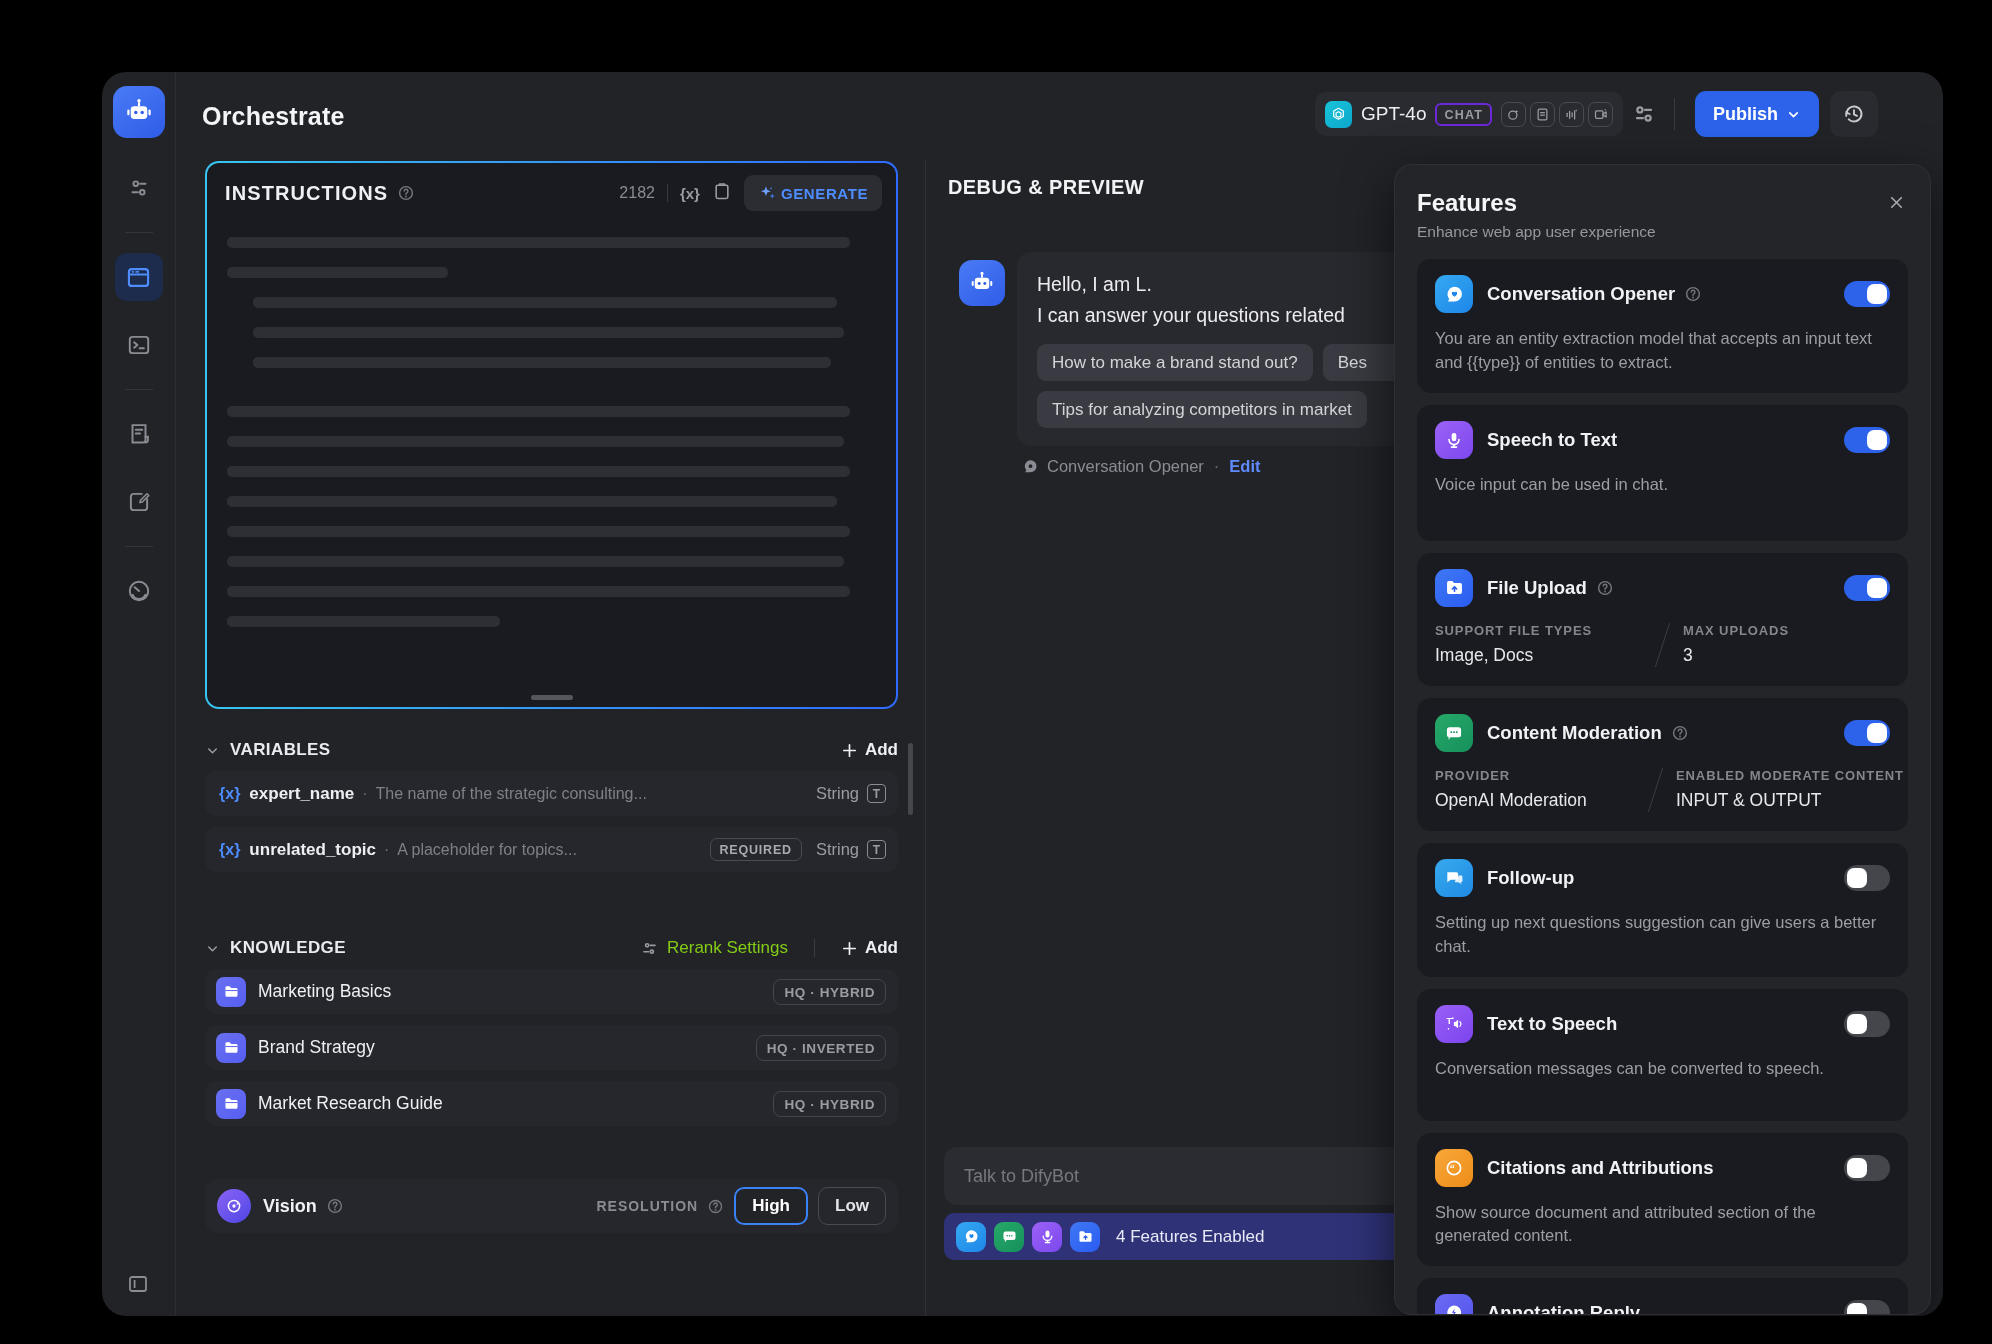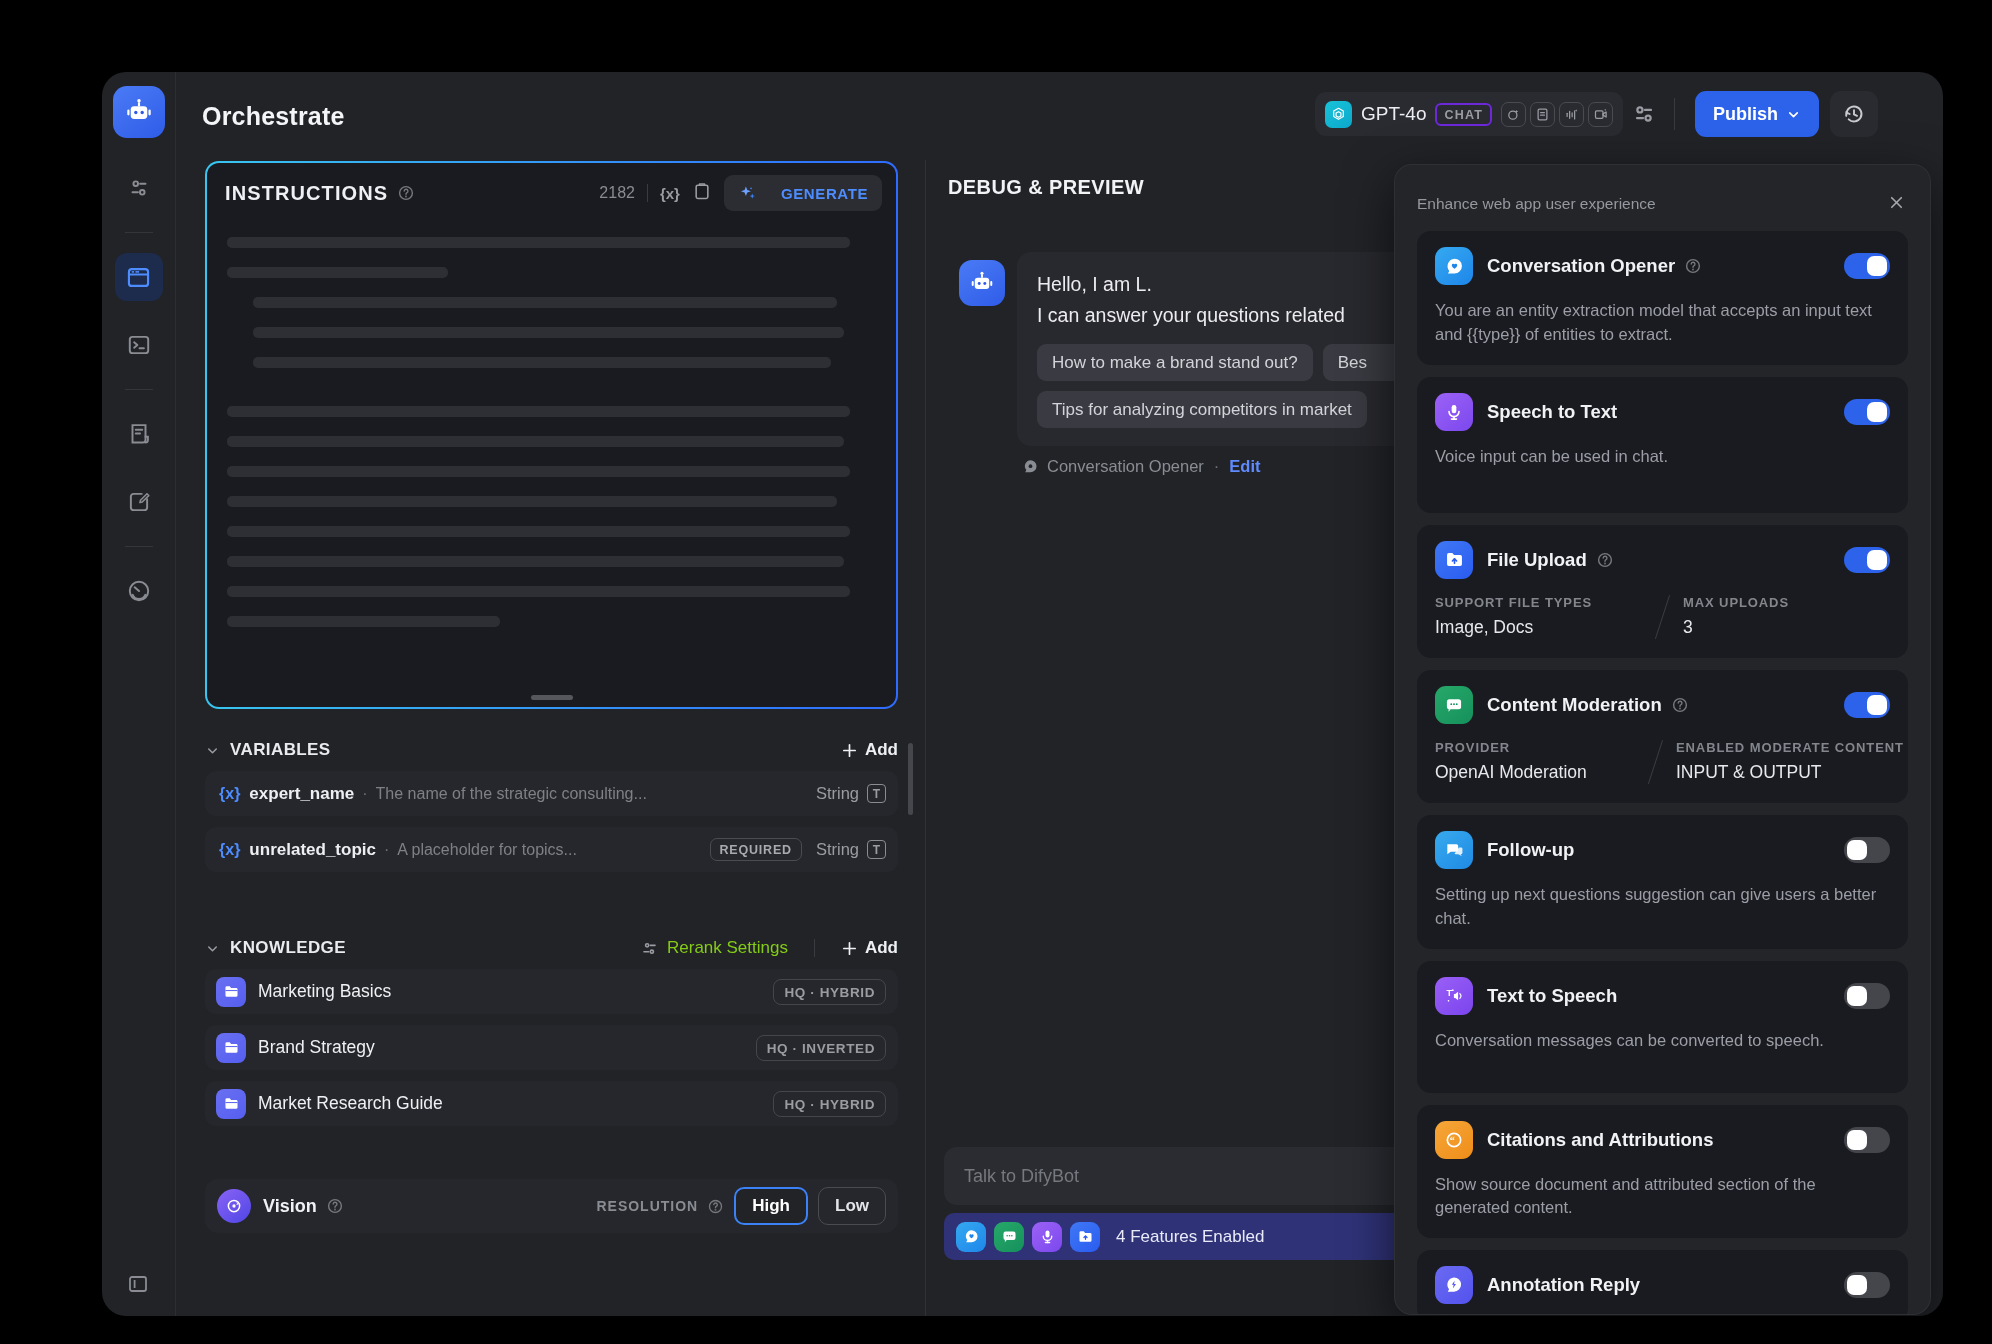--- a/index.html
+++ b/index.html
@@ -43,21 +43,21 @@
   .instructions { position:absolute; left:103px; top:89px; width:693px; height:548px;
     border-radius:14px; border:2px solid transparent;
     background:linear-gradient(#1a1b20,#1a1b20) padding-box, linear-gradient(90deg,#38c6f0,#2f6bff) border-box; }
   .instr-head { display:flex; align-items:center; padding:12px 14px 10px 18px; }
   .instr-title { font-size:20px; font-weight:700; letter-spacing:1.1px; color:#eff0f3; }
   .instr-right { margin-left:auto; display:flex; align-items:center; gap:12px; }
   .char-count { font-size:16px; color:#8a8c93; }
   .v-sep { width:1px; height:18px; background:#3a3b40; }
   .brace-x { font-size:15px; color:#9a9ca3; font-weight:600; }
   .gen-btn { background:#2c2d33; border-radius:9px; height:36px; padding:0 14px; display:flex;
-    align-items:center; gap:24px; cursor:pointer; }
+    align-items:center; gap:4px; cursor:pointer; }
   .gen-label { font-size:15px; font-weight:700; letter-spacing:.6px; color:#4d8dff; }
   .skel-area { padding:16px 20px 0 20px; }
   .skel { height:11px; background:#2e2f35; border-radius:5px; margin-bottom:19px; }
   .drag-pill { position:absolute; bottom:7px; left:50%; transform:translateX(-50%); width:42px; height:5px; background:#56575d; border-radius:3px; }
 
   .section-head { display:flex; align-items:center; gap:10px; }
   .section-title { font-size:17px; font-weight:700; letter-spacing:.4px; color:#eaebef; }
   .ghost-label { font-size:17px; color:#84cc16; }
   .add-btn { margin-left:auto; display:flex; align-items:center; gap:7px; color:#eef0f3; font-size:17px; font-weight:600; cursor:pointer; }
   .rerank { display:flex; align-items:center; gap:8px; cursor:pointer; margin-left:auto; }
@@ -543,20 +543,21 @@
             <path d="M3.5 6.5A2 2 0 0 1 5.5 4.5h4l2 2.4h7a2 2 0 0 1 2 2v8.6a2 2 0 0 1-2 2h-13a2 2 0 0 1-2-2z"></path>
             <path d="M12 16v-4.2" stroke="#2a5cf0" stroke-width="1.8" stroke-linecap="round"></path>
             <path d="M9.8 13.5L12 11.2l2.2 2.3" stroke="#2a5cf0" stroke-width="1.8" fill="none" stroke-linecap="round" stroke-linejoin="round"></path>
           </svg>
         </span>
       <span class="feat-bar-label">4 Features Enabled</span>
     </div>
   </div>
 
   <div class="features-panel">
+    <div class="fp-title">Features</div>
     <div class="fp-close">
       <svg width="19" height="19" viewBox="0 0 24 24" stroke="#a7a9af" stroke-width="2.1" stroke-linecap="round">
           <line x1="6" y1="6" x2="18" y2="18"></line>
           <line x1="18" y1="6" x2="6" y2="18"></line>
         </svg>
     </div>
     <div class="fp-sub">Enhance web app user experience</div>
 
     <div class="fcard">
       <div class="fcard-head">

